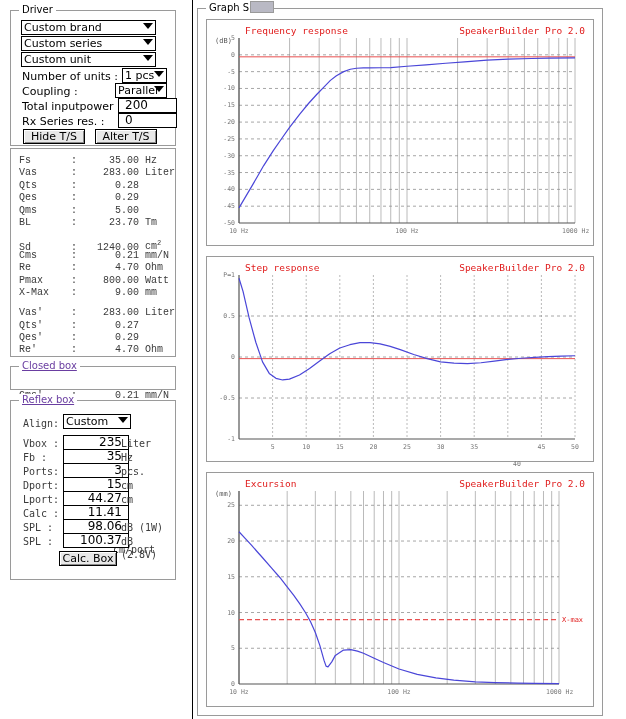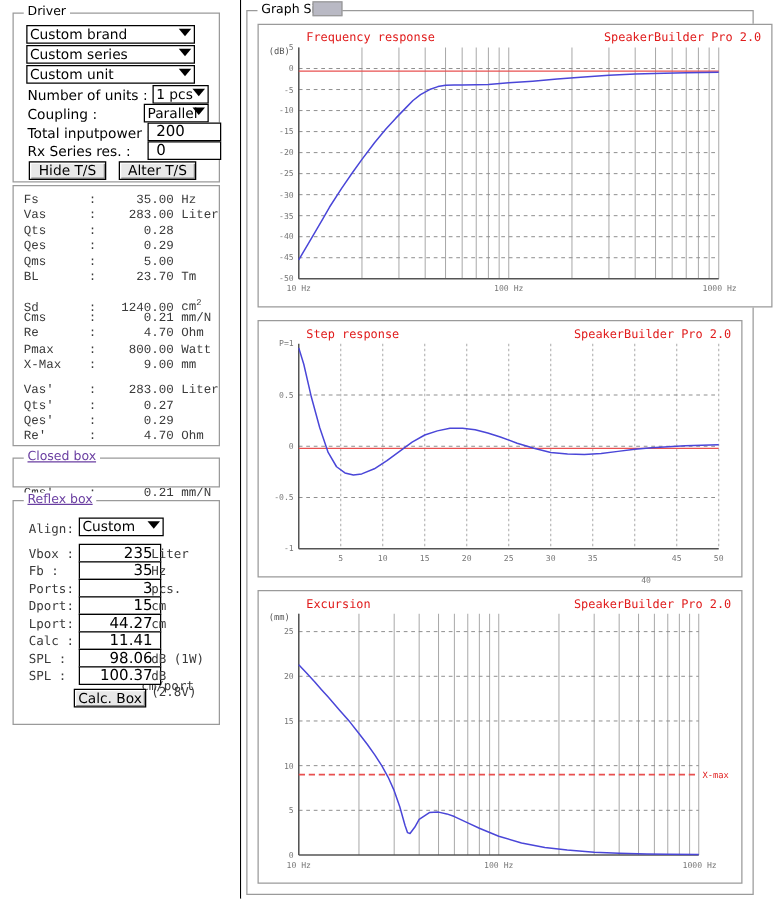--- a/index.html
+++ b/index.html
@@ -205,21 +205,21 @@
   </div>
 </div>
 
 <div id="divider-v"></div>
 
 <div id="right-panel">
   <div class="group" id="graphsize-group">
     <span class="gtitle">Graph Size</span>
     <span id="graphsize-field"></span>
 
-    <div class="chart" style="left:8px;top:10px;width:386px;height:225px;padding-left:24px;">
+    <div class="chart" style="left:8px;top:10px;width:386px;height:225px;">
       <span class="chart-title">Frequency response</span>
       <span class="chart-brand">SpeakerBuilder Pro 2.0</span>
       <span class="chart-unit" style="left:8px;top:17px;">(dB)</span>
       <div id="plot0">
           <svg width="386" height="225" style="position: absolute; left: 0px; top: 0px;">
             <line x1="32" y1="18" x2="32" y2="203" stroke="#a8a8a8" stroke-width="0.8"></line>
             <line x1="82.57303927154885" y1="18" x2="82.57303927154885" y2="203" stroke="#a8a8a8" stroke-width="0.8"></line>
             <line x1="112.15637079290327" y1="18" x2="112.15637079290327" y2="203" stroke="#a8a8a8" stroke-width="0.8"></line>
             <line x1="133.1460785430977" y1="18" x2="133.1460785430977" y2="203" stroke="#a8a8a8" stroke-width="0.8"></line>
             <line x1="149.42696072845115" y1="18" x2="149.42696072845115" y2="203" stroke="#a8a8a8" stroke-width="0.8"></line>

